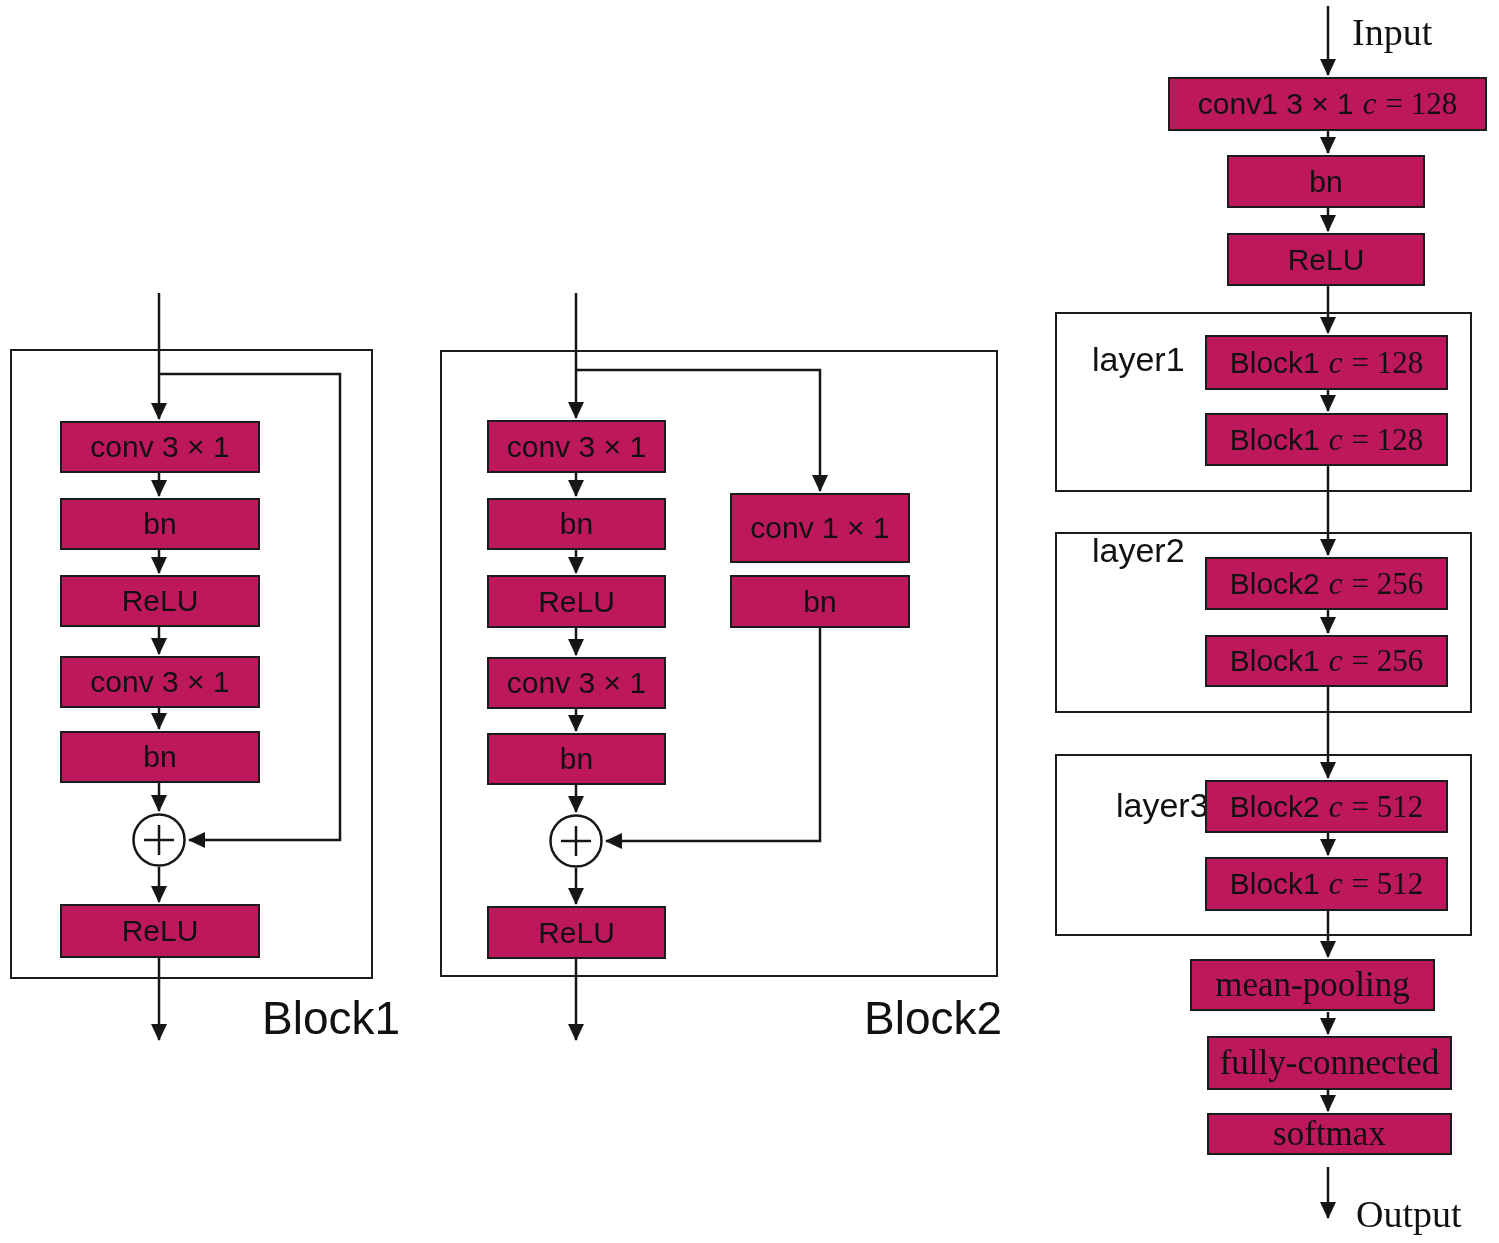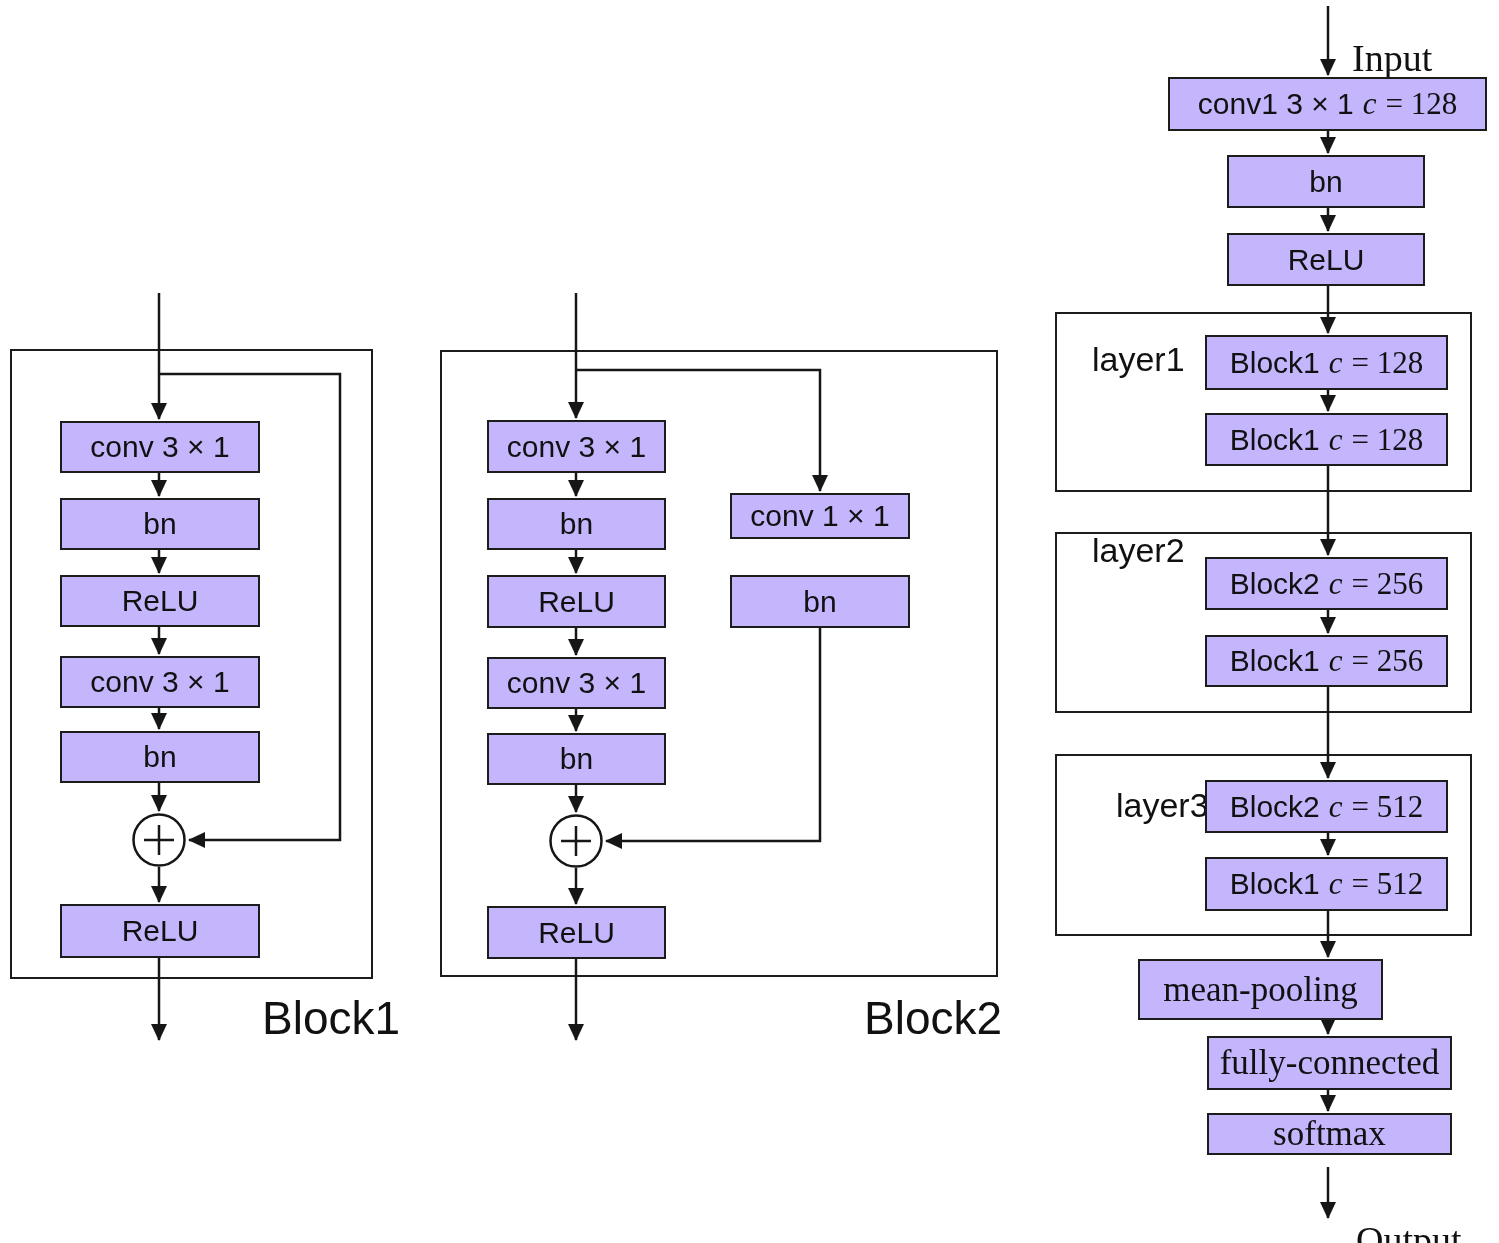--- a/index.html
+++ b/index.html
@@ -1,30 +1,30 @@
 <!DOCTYPE html>
 <html><head>
 <meta charset="utf-8">
 <style>
   html,body{margin:0;padding:0;background:#fff;}
   .canvas{position:relative;width:1499px;height:1243px;background:#ffffff;overflow:hidden;
           font-family:"Liberation Sans",sans-serif;color:#161616;}
   svg.wires{position:absolute;left:0;top:0;width:1499px;height:1243px;}
   .frame{position:absolute;border:2.5px solid #1c1c1c;box-sizing:border-box;background:transparent;}
   .frame.thin{border-width:2px;}
-  .box{position:absolute;background:#c4b5fd;border:2.5px solid #1c1c1c;box-sizing:border-box;
+  .box{position:absolute;background:#be185d;border:2.5px solid #1c1c1c;box-sizing:border-box;
        display:flex;align-items:center;justify-content:center;gap:9px;
        font-family:"Liberation Sans",sans-serif;font-size:30px;color:#111;white-space:nowrap;}
   .box.thin{border-width:2px;}
   .box.serif{font-family:"Liberation Serif",serif;font-size:35px;}
   .mvar{font-family:"Liberation Serif",serif;font-style:italic;font-size:31px;}
   .mval{font-family:"Liberation Serif",serif;font-size:31px;}
   .caption{position:absolute;font-size:46px;color:#111;letter-spacing:0px;}
   .layer-label{position:absolute;font-size:34px;color:#111;margin-left:18px;}
-  .io-label{position:absolute;font-family:"Liberation Serif",serif;font-size:38px;color:#111;margin-top:26px;}
+  .io-label{position:absolute;font-family:"Liberation Serif",serif;font-size:38px;color:#111;}
   .adder{position:absolute;width:54px;height:54px;}
 </style>
 </head>
 <body>
 
 <div class="canvas">
 
   <div class="frame" style="left:10px;top:349px;width:363px;height:630px"></div>
   <div class="frame" style="left:440px;top:350px;width:558px;height:627px"></div>
   <div class="frame thin" style="left:1055px;top:312px;width:417px;height:180px"></div>
@@ -116,21 +116,21 @@
   </div>
   <div class="box" style="left:487px;top:575px;width:179px;height:53px">
     <span>ReLU</span>
   </div>
   <div class="box" style="left:487px;top:657px;width:179px;height:52px">
     <span>conv 3 × 1</span>
   </div>
   <div class="box" style="left:487px;top:733px;width:179px;height:52px">
     <span>bn</span>
   </div>
-  <div class="box" style="left:730px;top:493px;width:180px;height:46px">
+  <div class="box" style="left:730px;top:493px;width:180px;height:70px">
     <span>conv 1 × 1</span>
   </div>
   <div class="box" style="left:730px;top:575px;width:180px;height:53px">
     <span>bn</span>
   </div>
   <div class="adder" style="left:549px;top:814px">
     <svg width="54" height="54" viewBox="0 0 54 54">
       <circle cx="27" cy="27" r="25.5" fill="#ffffff" stroke="#161616" stroke-width="2.5"></circle>
       <path d="M12,27 H42 M27,12 V42" stroke="#161616" stroke-width="2.5" fill="none"></path>
     </svg>
@@ -183,21 +183,21 @@
     <span>Block2</span>
     <span class="mvar">c</span>
     <span class="mval">= 512</span>
   </div>
   <div class="box thin" style="left:1205px;top:857px;width:243px;height:54px">
     <span>Block1</span>
     <span class="mvar">c</span>
     <span class="mval">= 512</span>
   </div>
 
-  <div class="box thin serif" style="left:1138px;top:959px;width:245px;height:61px">
+  <div class="box thin serif" style="left:1190px;top:959px;width:245px;height:52px">
     <span>mean-pooling</span>
   </div>
   <div class="box thin serif" style="left:1207px;top:1036px;width:245px;height:54px">
     <span>fully-connected</span>
   </div>
   <div class="box thin serif" style="left:1207px;top:1113px;width:245px;height:42px">
     <span>softmax</span>
   </div>
 
   <div class="io-label" style="left:1356px;top:1192px">Output</div>

